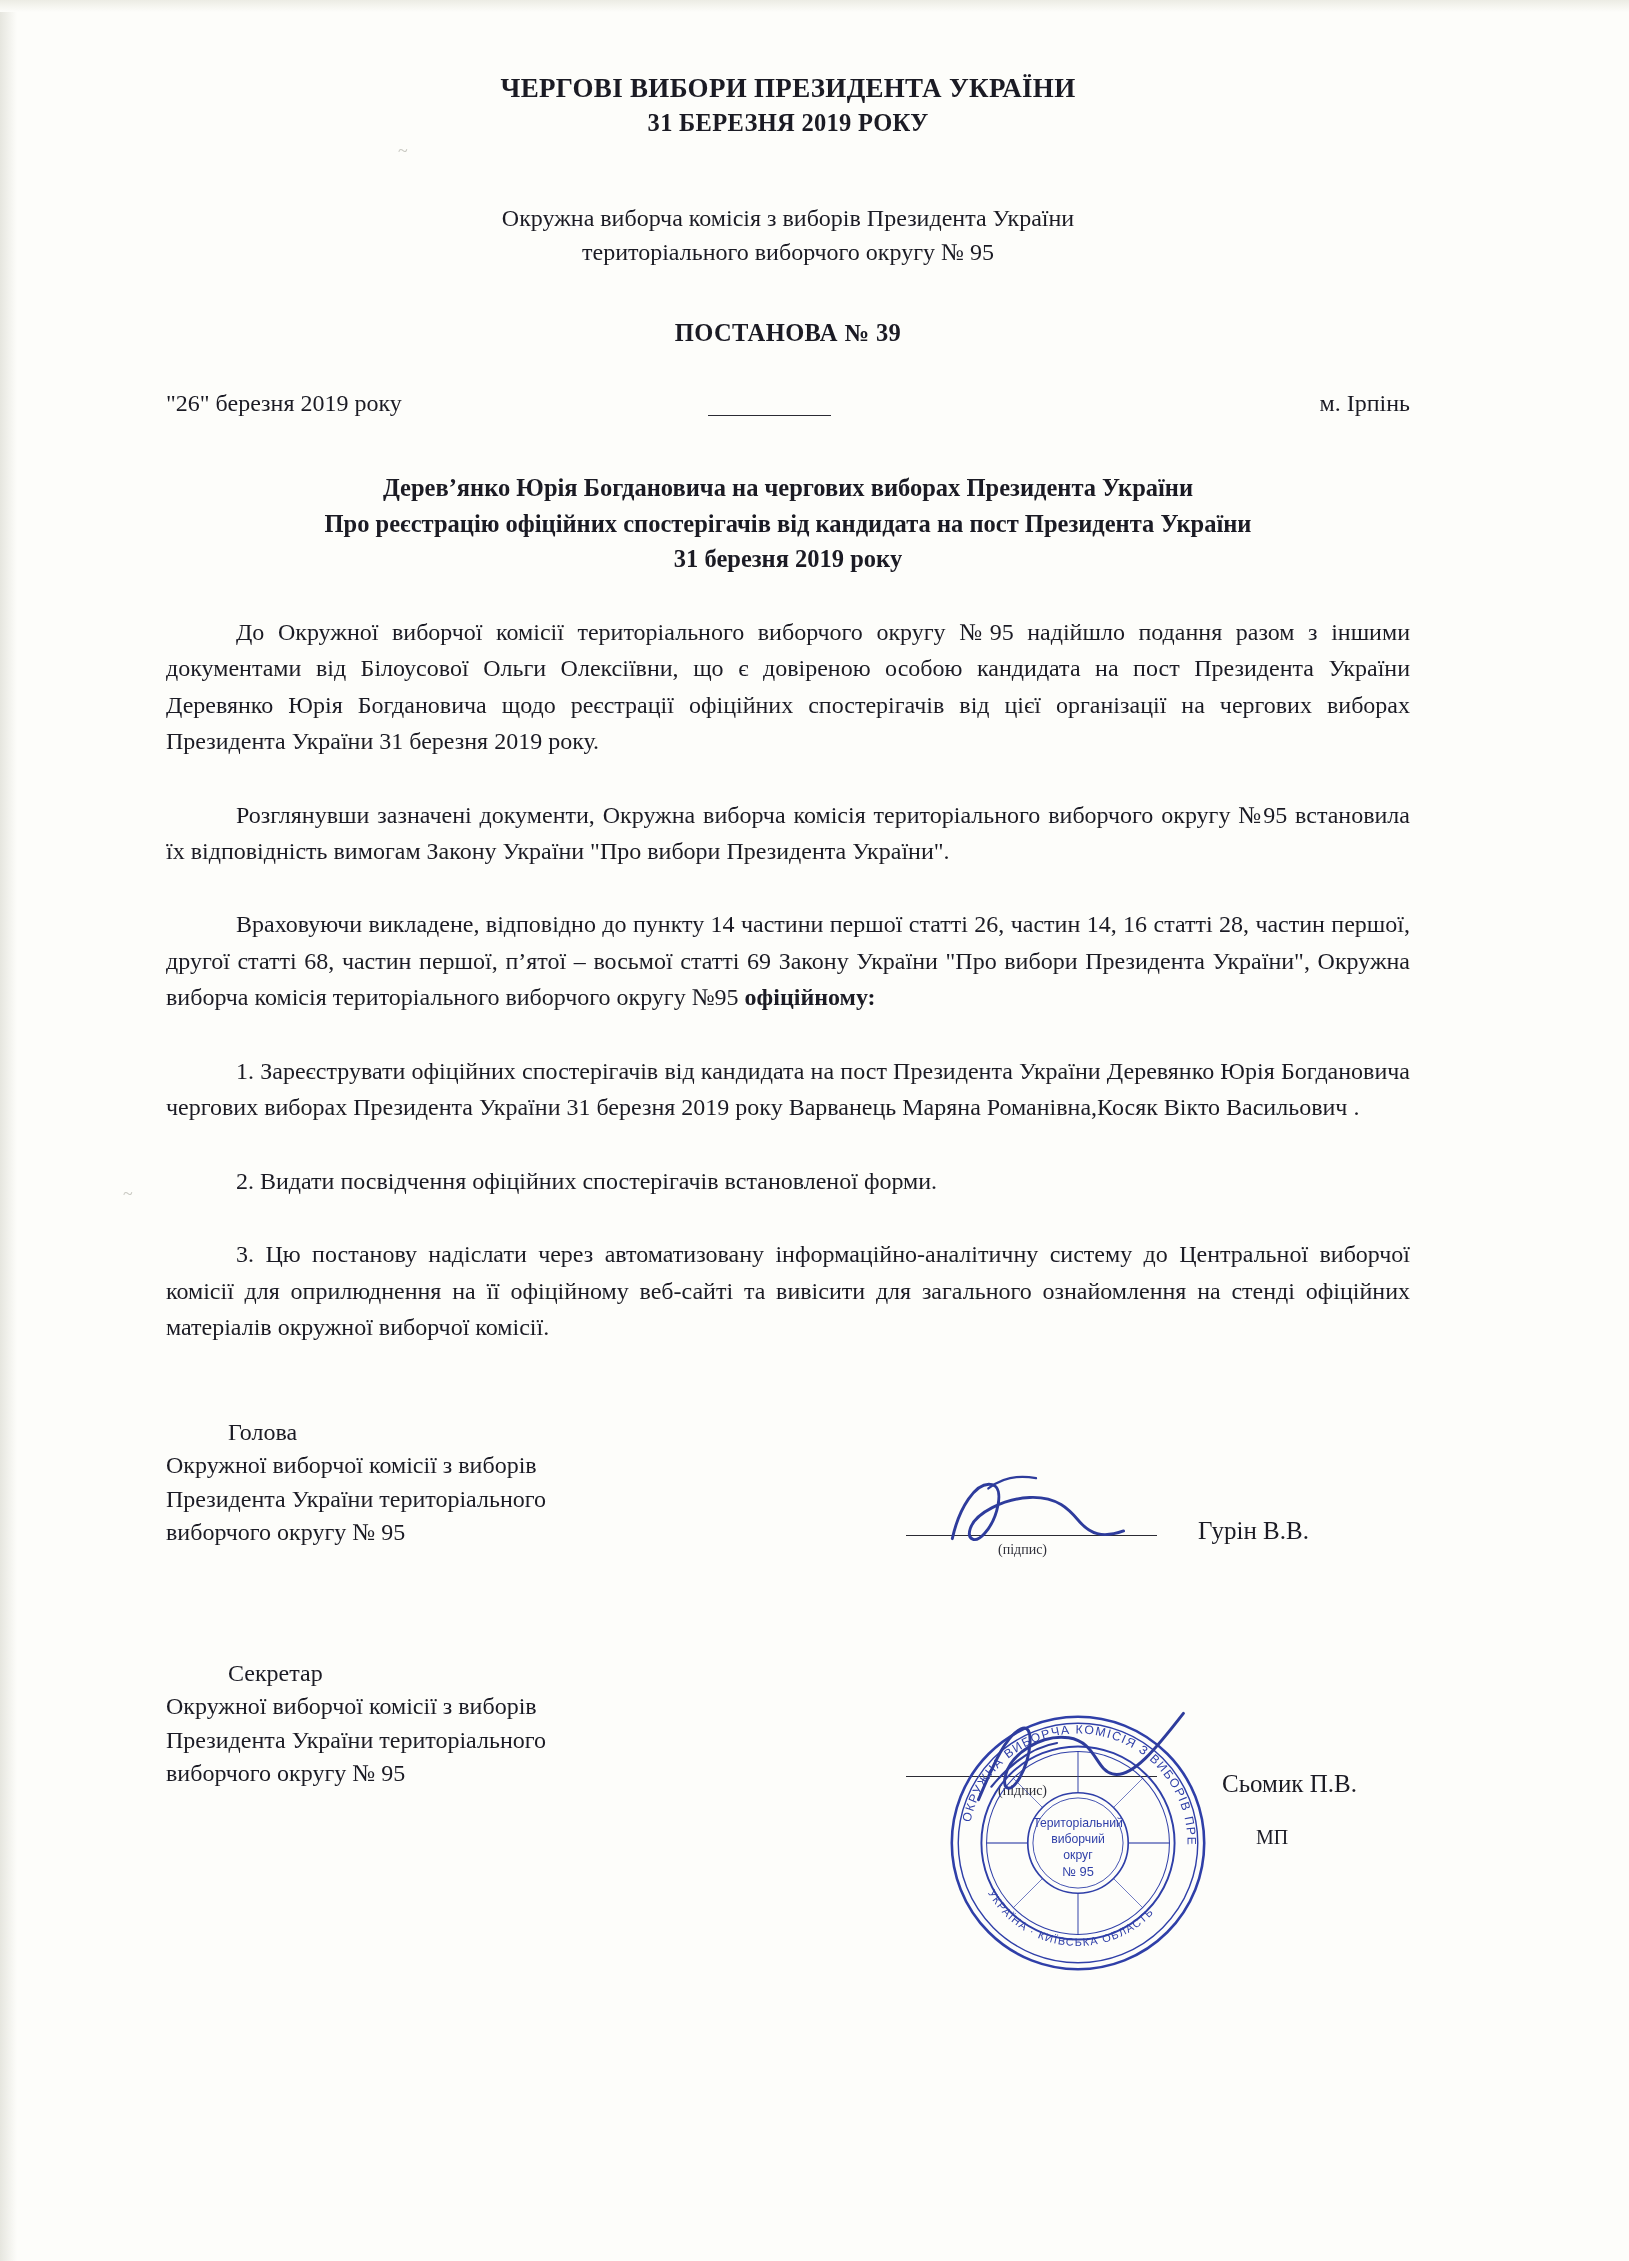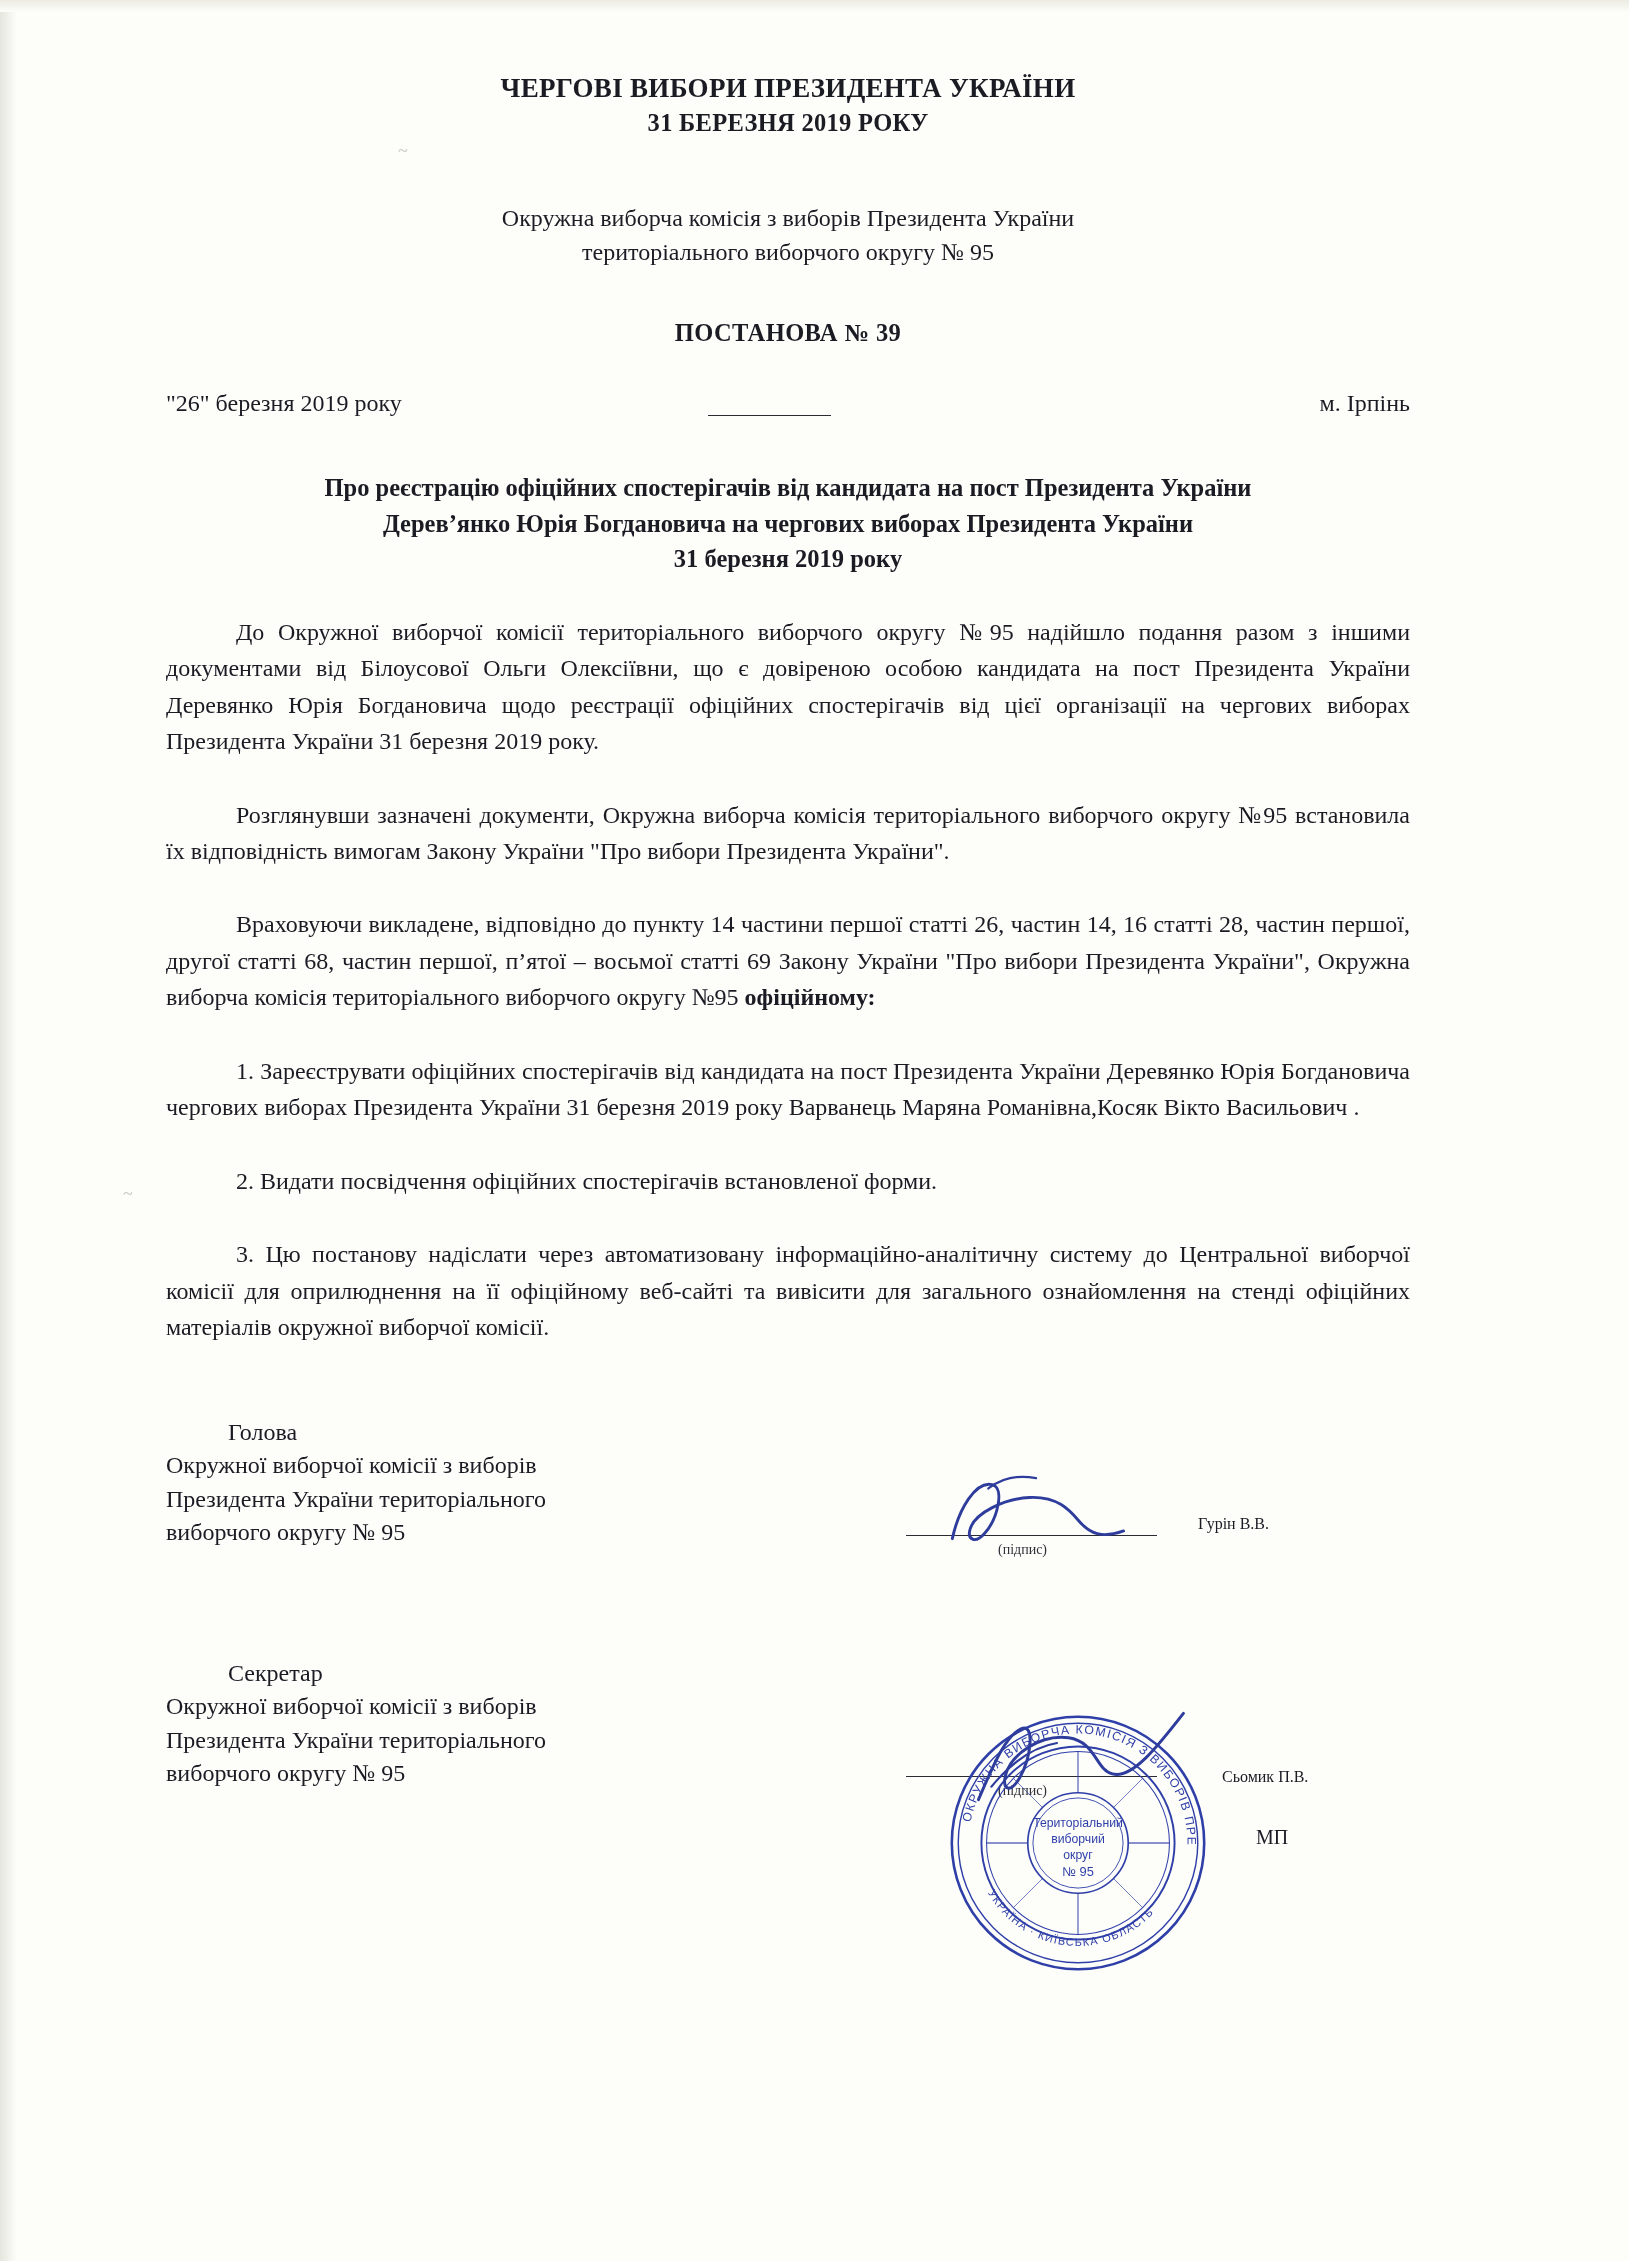--- a/index.html
+++ b/index.html
@@ -125,21 +125,21 @@
     border-bottom: 1.3px solid #2b2b33;
     width: 251px;
   }
   .sig-caption {
     position: absolute;
     font-size: 14px;
     color: #30303a;
   }
   .sign-name {
     position: absolute;
-    font-size: 16px;
+    font-size: 25px;
   }
   .mp-mark {
     position: absolute;
     font-size: 20px;
   }
   
   .ink {
     position: absolute;
     pointer-events: none;
   }
@@ -178,22 +178,22 @@
 
     <div class="resolution-title">ПОСТАНОВА № 39</div>
 
     <div class="meta-row">
       <div class="meta-date">"26" березня 2019 року</div>
       <div class="meta-rule"></div>
       <div class="meta-city">м. Ірпінь</div>
     </div>
 
     <div class="subject">
+      <div>Дерев’янко Юрія Богдановича на чергових виборах  Президента України</div>
       <div>Про реєстрацію офіційних спостерігачів  від кандидата на пост Президента України</div>
-      <div>Дерев’янко Юрія Богдановича на чергових виборах  Президента України</div>
       <div>31 березня 2019 року</div>
     </div>
 
     <div class="para">До Окружної виборчої комісії територіального виборчого округу №95 надійшло подання разом з іншими документами від Білоусової Ольги Олексіївни, що є довіреною особою кандидата на пост Президента України Деревянко Юрія Богдановича щодо реєстрації офіційних спостерігачів від цієї організації на чергових виборах Президента України 31 березня  2019 року.</div>
 
     <div class="para">Розглянувши зазначені документи, Окружна виборча комісія територіального виборчого округу №95 встановила їх відповідність вимогам Закону України "Про вибори Президента України".</div>
 
     <div class="para"><span>Враховуючи викладене, відповідно до пункту 14 частини першої статті 26, частин 14, 16 статті 28, частин першої, другої статті 68, частин першої, п’ятої – восьмої статті 69 Закону України "Про вибори Президента України", Окружна виборча комісія територіального виборчого округу №95 </span><b>офіційному:</b></div>
 
     <div class="para">1. Зареєструвати офіційних спостерігачів від кандидата на пост Президента України Деревянко Юрія Богдановича чергових виборах Президента України 31 березня 2019 року Варванець Маряна Романівна,Косяк Вікто Васильович .</div>

